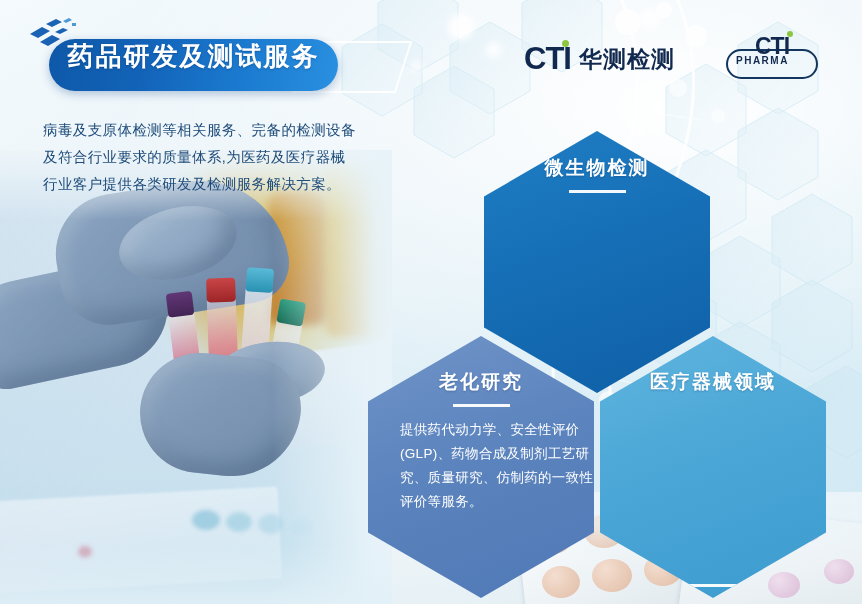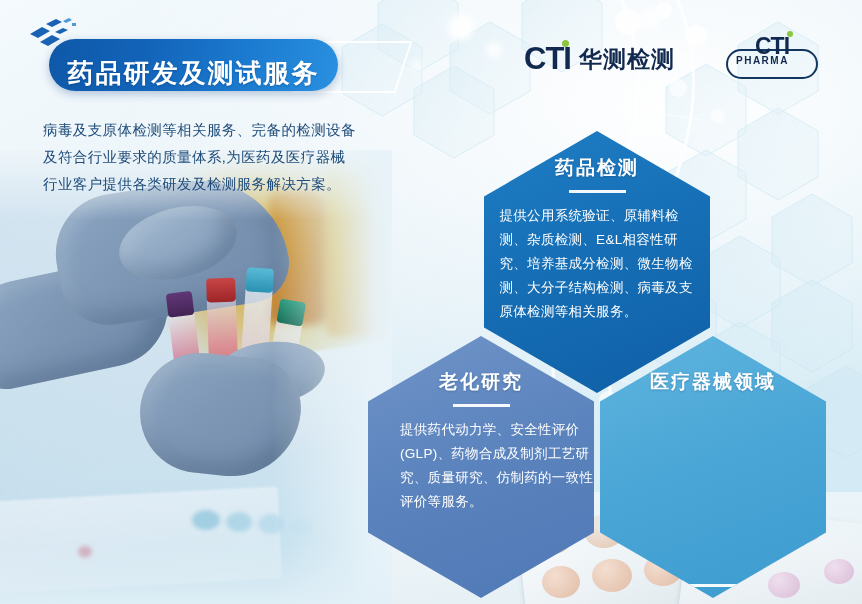--- a/index.html
+++ b/index.html
@@ -151,21 +151,21 @@
   .banner-ghost {
     position:absolute; left:300px; top:41px; width:104px; height:52px;
     border:2px solid rgba(255,255,255,.95);
     transform:skewX(-18deg);
   }
   .title-banner {
     position:absolute; left:49px; top:39px; width:289px; height:52px;
     border-radius:26px;
     background:linear-gradient(100deg,#0e58a8 0%,#1263b8 32%,#1b7bd0 68%,#2a90e0 100%);
     box-shadow:0 3px 10px rgba(20,70,135,.30);
-    display:flex; align-items:flex-end; justify-content:center;
+    display:flex; align-items:flex-start; justify-content:center;
   }
   .title-banner .txt {
     color:#ffffff; font-size:26px; font-weight:bold; letter-spacing:2px;
     text-shadow:0 1px 2px rgba(0,40,90,.35);
     white-space:nowrap;
   }
 
   
   .cti-main {
     position:absolute; left:524px; top:41px;
@@ -390,23 +390,22 @@
     <div class="blister bl-right"></div>
     <div class="pill pill-lilac" style="right:96px; bottom:58px; width:30px; height:25px;"></div>
     <div class="pill pill-lilac" style="right:40px; bottom:62px; width:30px; height:25px;"></div>
     <div class="pill pill-lilac" style="right:62px; bottom:6px;  width:32px; height:26px;"></div>
     <div class="pill pill-lilac" style="right:8px;  bottom:20px; width:30px; height:25px;"></div>
 
     <div class="pills-fade"></div>
   </div>
 
   <div class="hex hex-top">
-    <div class="hx-title">药品检测</div>
+    <div class="hx-title">微生物检测</div>
     <div class="hx-rule"></div>
-    <div class="hx-body">提供公用系统验证、原辅料检测、杂质检测、E&amp;L相容性研究、培养基成分检测、微生物检测、大分子结构检测、病毒及支原体检测等相关服务。</div>
   </div>
 
   <div class="hex hex-left">
     <div class="hx-title">老化研究</div>
     <div class="hx-rule"></div>
     <div class="hx-body">提供药代动力学、安全性评价(GLP)、药物合成及制剂工艺研究、质量研究、仿制药的一致性评价等服务。</div>
   </div>
 
   <div class="hex hex-right">
     <div class="hx-title">医疗器械领域</div>

